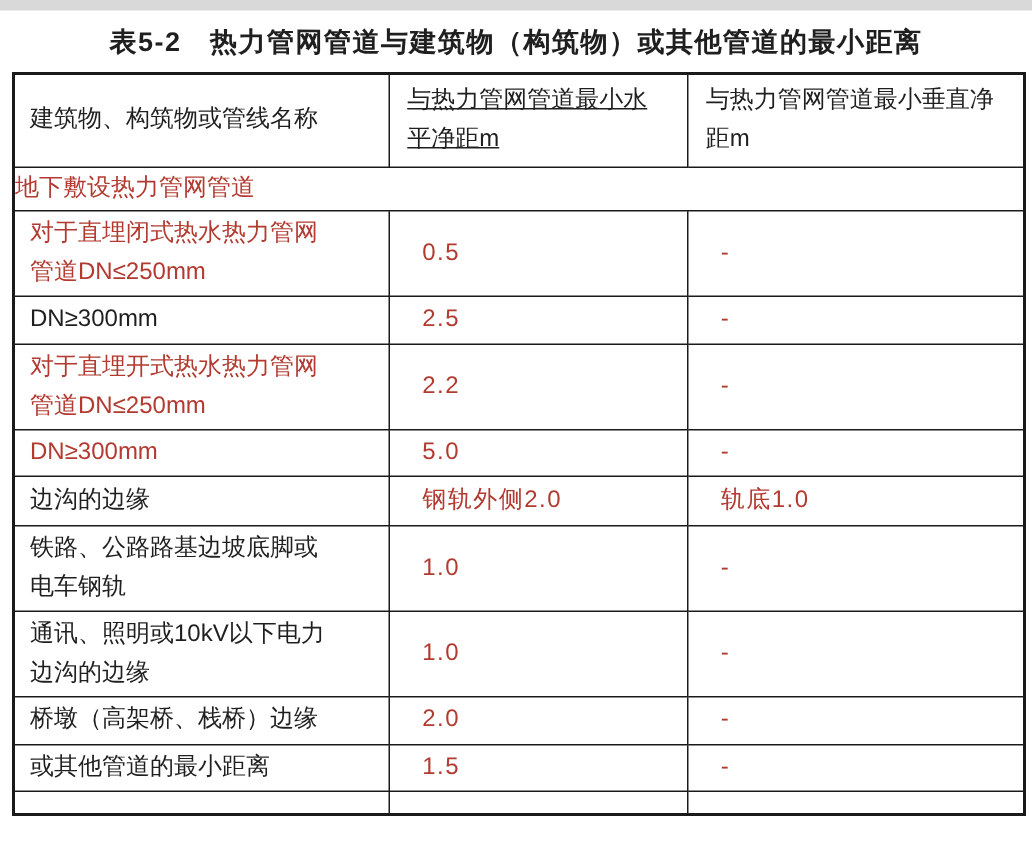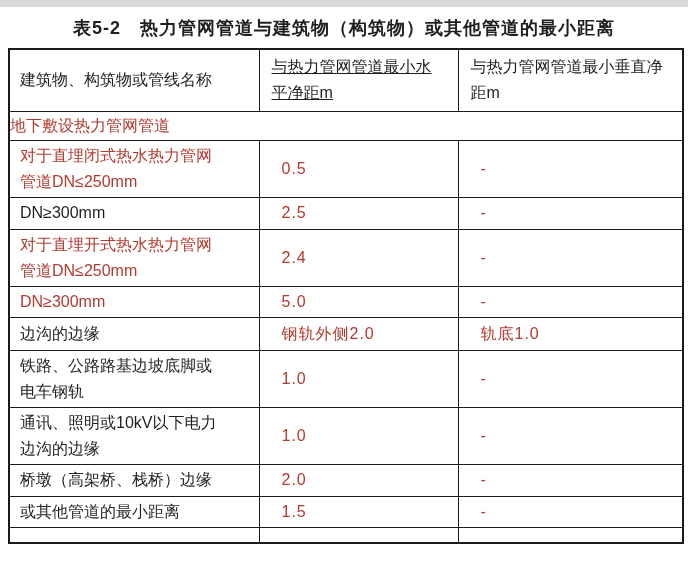--- a/index.html
+++ b/index.html
@@ -91,21 +91,21 @@
 
       <tr style="height:32px">
         <td class="name">DN≥300mm</td>
         <td class="val red">2.5</td>
         <td class="val red">-</td>
       </tr>
 
       <tr style="height:56px">
         <td class="name red">对于直埋开式热水热力管网
 管道DN≤250mm</td>
-        <td class="val red">2.4</td>
+        <td class="val red">2.2</td>
         <td class="val red">-</td>
       </tr>
 
       <tr style="height:31px">
         <td class="name red">DN≥300mm</td>
         <td class="val red">5.0</td>
         <td class="val red">-</td>
       </tr>
 
 

